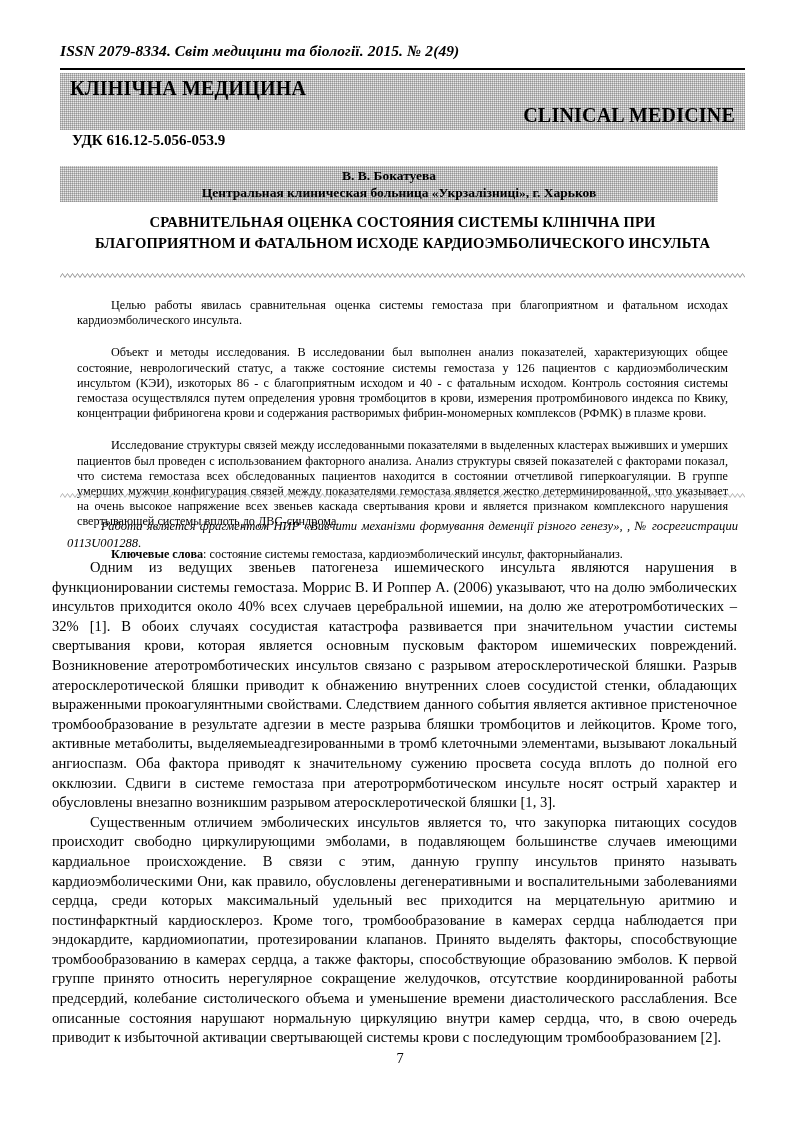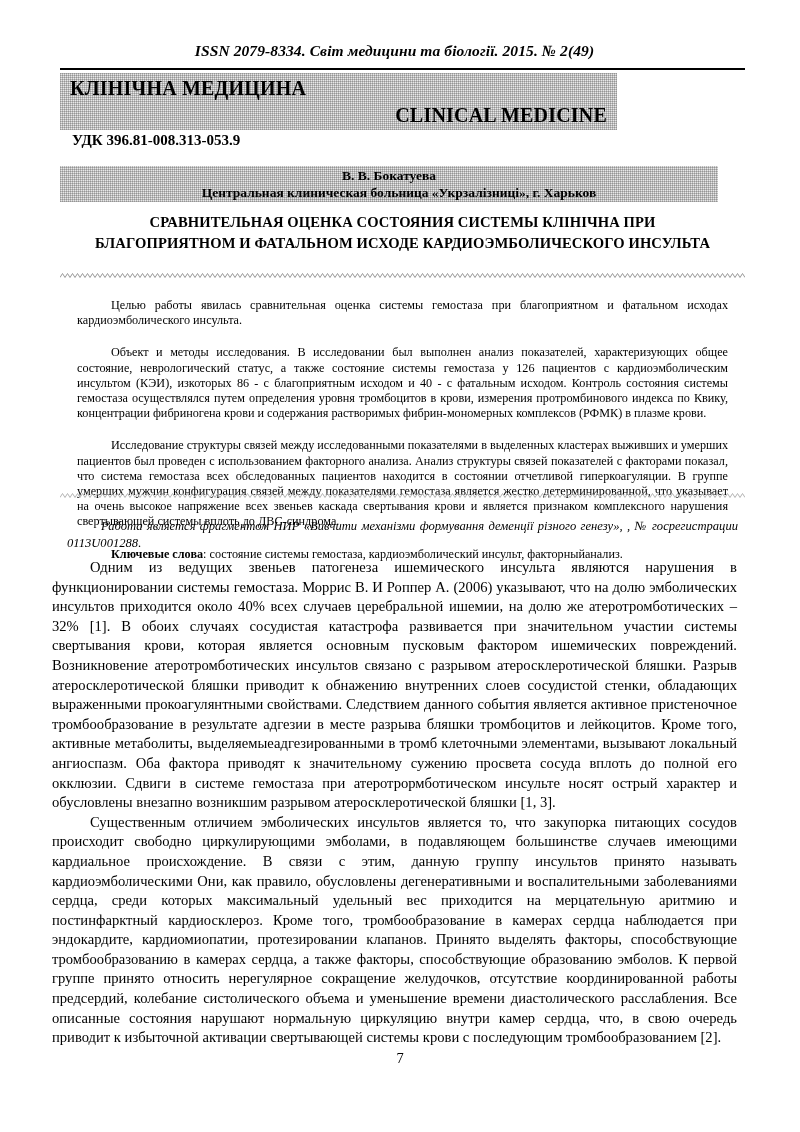--- a/index.html
+++ b/index.html
@@ -20,24 +20,24 @@
     position: relative;
     width: 800px;
     height: 1132px;
     box-sizing: border-box;
     padding: 0;
   }
 
   
   .runhead {
     position: absolute;
-    left: 52px;
+    left: 60px;
     top: 42px;
     width: 685px;
-    text-align: center;
+    text-align: left;
     font-style: italic;
     font-weight: bold;
     font-size: 15.5px;
     letter-spacing: 0.1px;
     white-space: nowrap;
   }
   .runhead-rule {
     position: absolute;
     left: 60px;
     top: 68px;
@@ -52,21 +52,21 @@
     background-color: #e8e8e8;
     background-image:
       repeating-linear-gradient(0deg,   rgba(0,0,0,0.20) 0px, rgba(0,0,0,0.20) 1px, rgba(0,0,0,0) 1px, rgba(0,0,0,0) 2px),
       repeating-linear-gradient(90deg,  rgba(0,0,0,0.20) 0px, rgba(0,0,0,0.20) 1px, rgba(0,0,0,0) 1px, rgba(0,0,0,0) 2px);
     box-sizing: border-box;
   }
 
   .band-section {
     left: 60px;
     top: 73px;
-    width: 557px;
+    width: 685px;
     height: 57px;
   }
   .section-ua {
     position: absolute;
     left: 10px;
     top: 4px;
     font-weight: bold;
     font-size: 20px;
     letter-spacing: 0.2px;
     white-space: nowrap;
@@ -200,21 +200,21 @@
 <div class="page">
 
   <div class="runhead">ISSN 2079-8334. Світ медицини та біології. 2015. № 2(49)</div>
   <div class="runhead-rule"></div>
 
   <div class="band band-section">
     <div class="section-ua">КЛІНІЧНА МЕДИЦИНА</div>
     <div class="section-en">CLINICAL MEDICINE</div>
   </div>
 
-  <div class="udk">УДК 396.81-008.313-053.9</div>
+  <div class="udk">УДК 616.12-5.056-053.9</div>
 
   <div class="band band-author">
     <div class="author-name">В. В. Бокатуева</div>
     <div class="author-affil">Центральная клиническая больница «Укрзалізниці», г. Харьков</div>
   </div>
 
   <div class="art-title">СРАВНИТЕЛЬНАЯ ОЦЕНКА СОСТОЯНИЯ СИСТЕМЫ КЛІНІЧНА ПРИ БЛАГОПРИЯТНОМ И ФАТАЛЬНОМ ИСХОДЕ КАРДИОЭМБОЛИЧЕСКОГО ИНСУЛЬТА</div>
 
   <div class="wave wave-top">
     <svg width="685" height="7" viewBox="0 0 685 7" preserveAspectRatio="none" aria-hidden="true">

